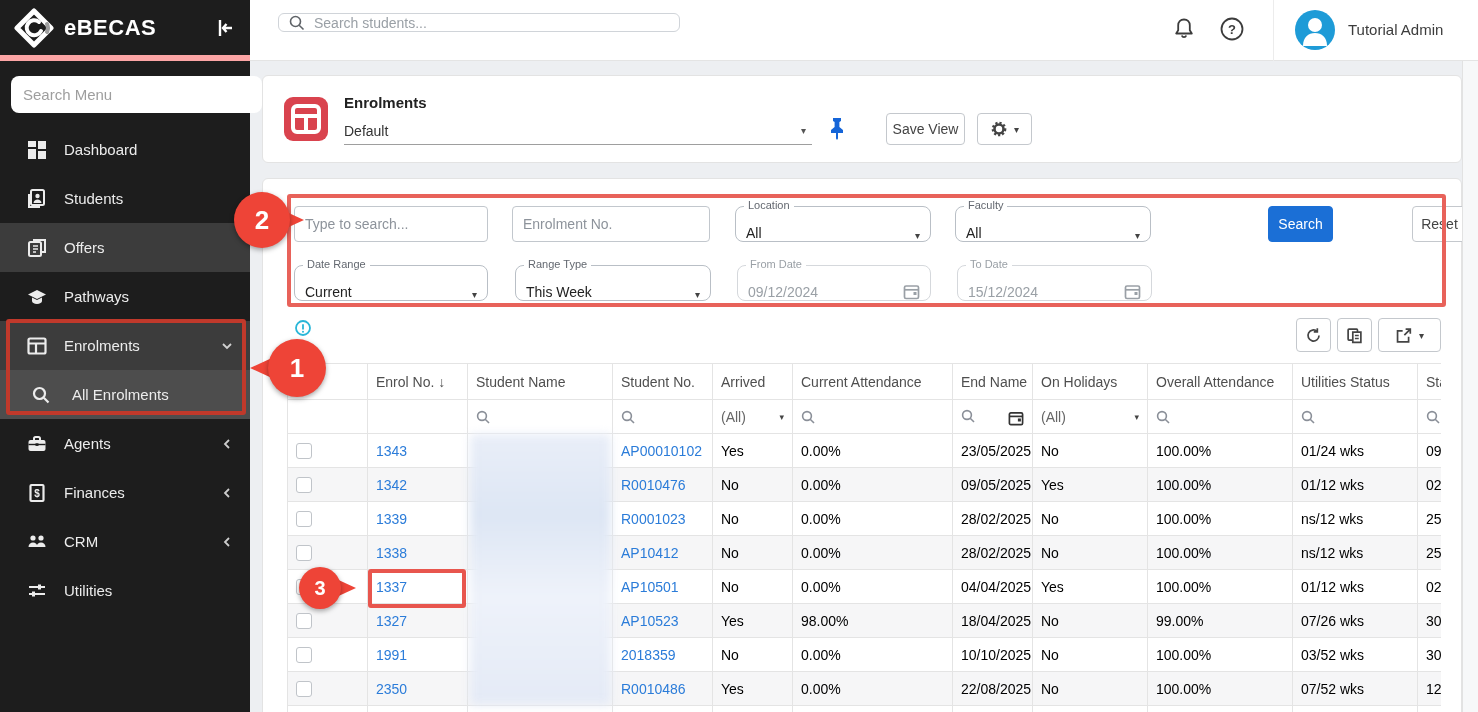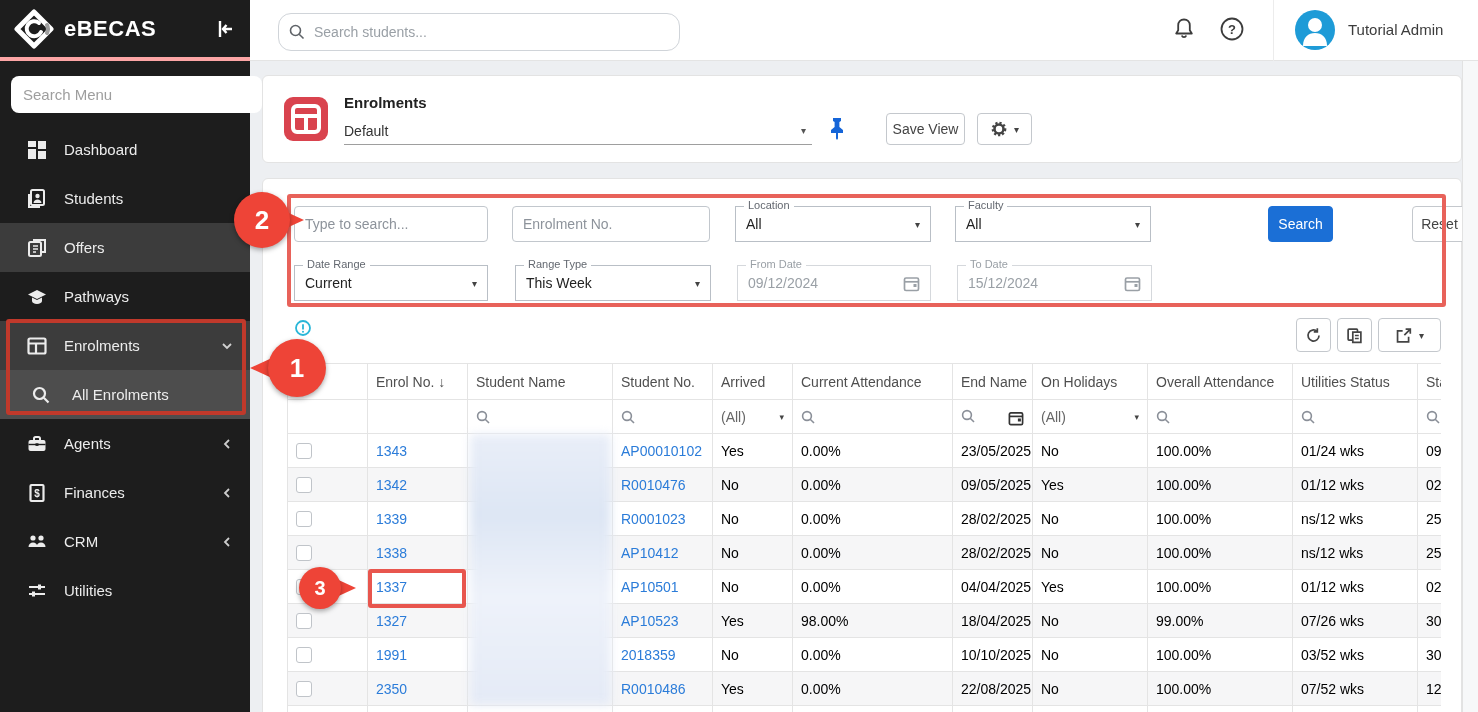--- a/index.html
+++ b/index.html
@@ -2,39 +2,39 @@
 <html><head>
 <meta charset="utf-8">
 <style>
   * { margin:0; padding:0; box-sizing:border-box; }
   html,body { width:1478px; height:712px; }
   body { font-family:"Liberation Sans", sans-serif; }
   #app { position:relative; width:1478px; height:712px; overflow:hidden; background:#edeff2; }
 
   
   .sidebar { position:absolute; left:0; top:0; width:250px; height:712px; background:#1d1d1d; z-index:10; }
-  .sb-head { height:61px; display:flex; align-items:center; padding:0 14px; border-bottom:4px solid #fca5a5; }
+  .sb-head { height:61px; display:flex; align-items:center; padding:0 14px; border-bottom:6px solid #fca5a5; }
   .sb-logo { width:40px; height:40px; flex:0 0 auto; }
   .sb-title { color:#fff; font-size:22px; font-weight:700; margin-left:10px; letter-spacing:.5px; flex:1; }
   .sb-collapse { width:22px; height:22px; cursor:pointer; }
   .sb-search { margin:15px 11px 12px 11px; }
   .sb-search input { width:251px; height:37px; border:none; border-radius:8px; padding:0 12px; font-size:15px; font-family:inherit; color:#333; outline:none; }
   .sb-search input::placeholder { color:#9e9e9e; }
   .m-item { height:49px; display:flex; align-items:center; padding:0 16px 0 27px; color:#ececec; font-size:15px; cursor:pointer; }
   .m-item svg.mi { width:20px; height:20px; flex:0 0 auto; }
   .m-item .ml { margin-left:17px; flex:1; font-weight:500; }
   .m-item.bg1 { background:#3c3c3c; }
   .m-item.bg2 { background:#4d4d4d; }
   .m-item.sub { padding-left:31px; }
   .m-item.sub .ml { margin-left:21px; }
   .chev { width:14px; height:14px; opacity:.85; }
 
   
   .topbar { position:absolute; left:250px; top:0; width:1228px; height:61px; background:#fff; border-bottom:1px solid #e4e4e4; z-index:5; }
-  .top-search { position:absolute; left:28px; top:13px; width:402px; height:38px; border:1px solid #d0d4d9; border-radius:13px; display:flex; align-items:center; padding:0 10px; background:#fff;justify-content:flex-end; }
+  .top-search { position:absolute; left:28px; top:13px; width:402px; height:19px; border:1px solid #d0d4d9; border-radius:6px; display:flex; align-items:center; padding:0 10px; background:#fff;justify-content:flex-end; }
   .top-search svg { width:16px; height:16px; margin-right:9px; }
   .top-search input { border:none; outline:none; flex:1; font-size:14px; font-family:inherit; color:#333; background:transparent; }
   .top-search input::placeholder { color:#9aa0a6; }
   .tb-ico { position:absolute; top:16px; width:26px; height:26px; cursor:pointer; }
   .tb-divider { position:absolute; left:1023px; top:0; width:1px; height:61px; background:#ececec; }
   .avatar { position:absolute; left:1045px; top:10px; width:40px; height:40px; border-radius:50%; background:#1e9bd7; overflow:hidden; }
   .user-name { position:absolute; left:1098px; top:21px; font-size:15px; color:#3c3c3c; font-weight:500; }
 
   
   .panel { position:absolute; background:#fff; border:1px solid #e3e3e3; border-radius:6px; }
@@ -48,21 +48,21 @@
   .vh-select .val { font-size:14px; color:#333; flex:1; }
   .vh-select .caret { font-size:10px; color:#555; margin-right:6px; }
   .vh-pin { position:absolute; left:827px; top:117px; width:20px; height:24px; z-index:6; cursor:pointer; }
   .btn { display:flex; align-items:center; justify-content:center; border:1px solid #c4c8cd; border-radius:4px; background:#fff; font-size:14px; color:#444; cursor:pointer; font-family:inherit; }
   .btn-saveview { position:absolute; left:886px; top:113px; width:79px; height:32px; z-index:6; }
   .btn-gear { position:absolute; left:977px; top:113px; width:55px; height:32px; z-index:6; gap:6px; }
 
   
   .f-input { position:absolute; height:36px; border:1px solid #c2c7cd; border-radius:4px; padding:0 10px; font-size:14px; font-family:inherit; color:#333; outline:none; z-index:6; background:#fff; }
   .f-input::placeholder { color:#8d939b; }
-  .ffield { position:absolute; height:36px; border:1px solid #b9bfc6; border-radius:0; display:flex; align-items:center; padding:0 10px; background:#fff; z-index:6; cursor:pointer; }
+  .ffield { position:absolute; height:36px; border:1px solid #b9bfc6; border-radius:8px; display:flex; align-items:flex-end; padding:0 10px; background:#fff; z-index:6; cursor:pointer; }
   .ffield .flabel { position:absolute; top:-8px; left:8px; background:#fff; padding:0 4px; font-size:11px; color:#5f6archive368;} 
   .ffield .flabel { color:#636870; }
   .ffield .fvalue { font-size:14px; color:#222; }
   .ffield .caret { margin-left:auto; font-size:10px; color:#444; }
   .ffield.disabled { border-color:#d5d8dc; }
   .ffield.disabled .flabel, .ffield.disabled .fvalue { color:#9aa0a6; }
   .btn-search { position:absolute; left:1268px; top:206px; width:65px; height:36px; background:#1b6fd6; border:1px solid #1b6fd6; border-radius:4px; color:#fff; font-size:14px; display:flex; align-items:center; justify-content:center; z-index:6; cursor:pointer; font-family:inherit; }
   .btn-reset { position:absolute; left:1412px; top:206px; width:97px; height:36px; z-index:6; }
 
   .info-ico { position:absolute; left:295px; top:320px; width:16px; height:16px; z-index:6; }

